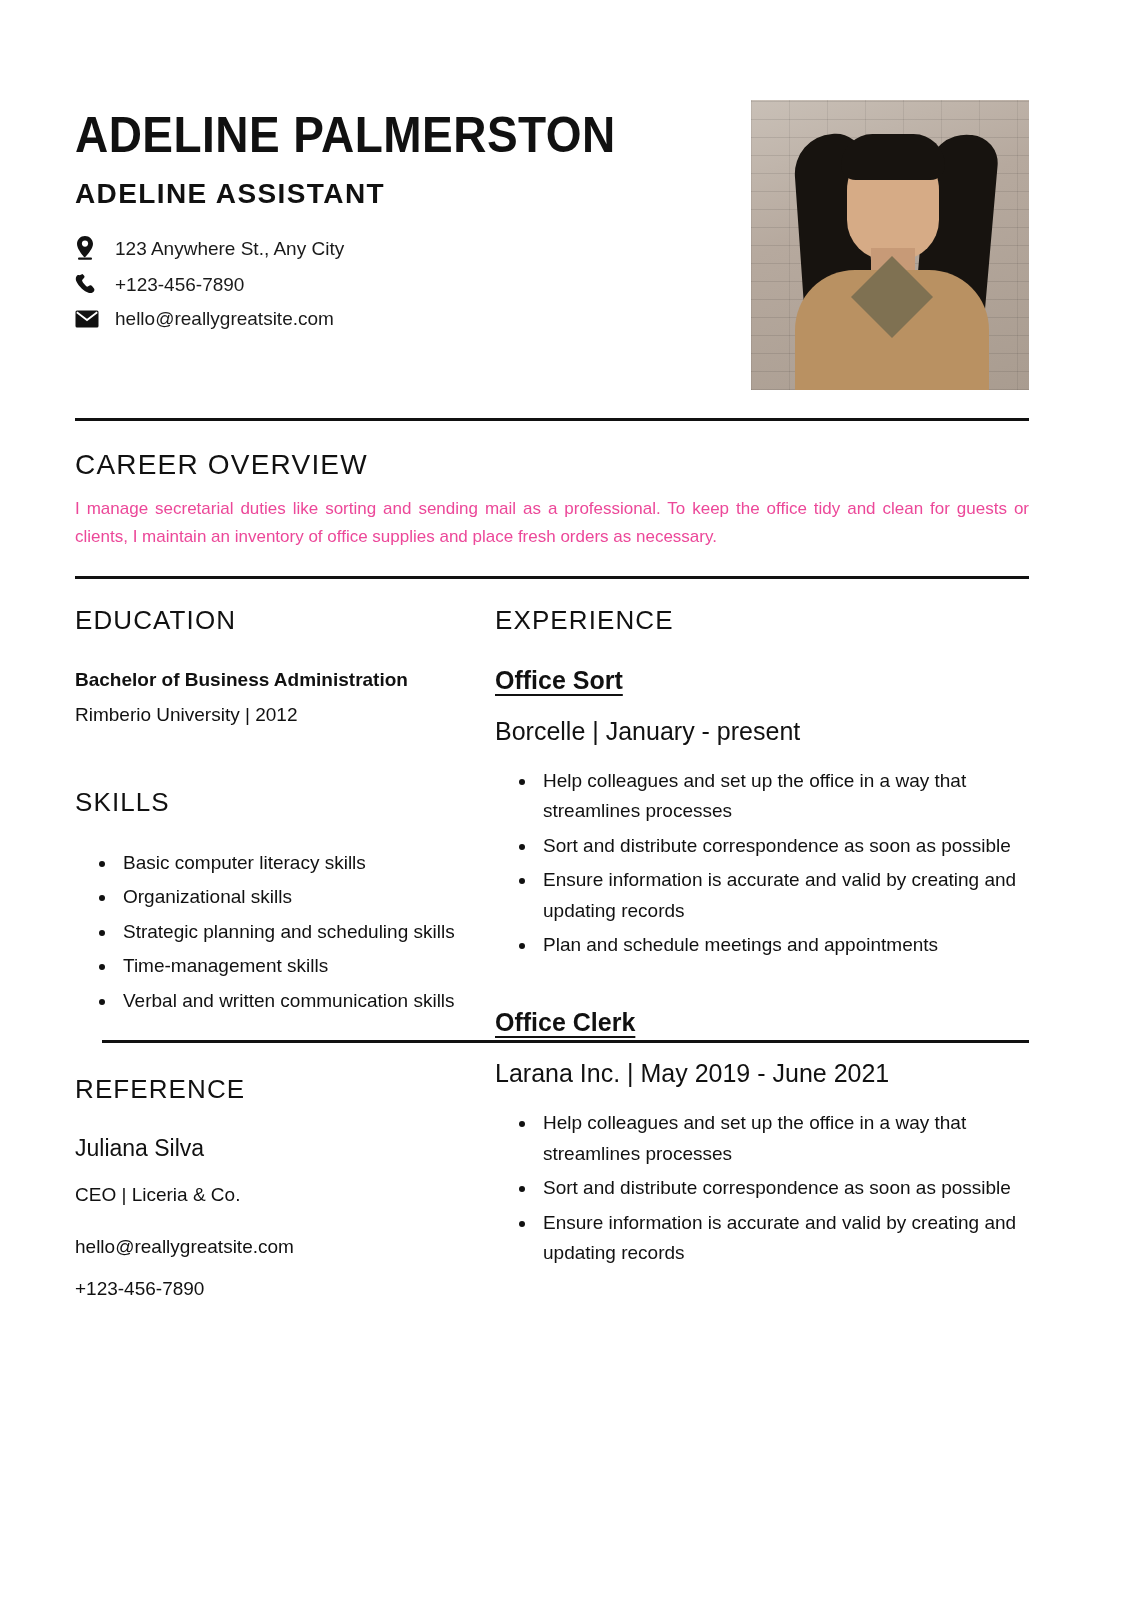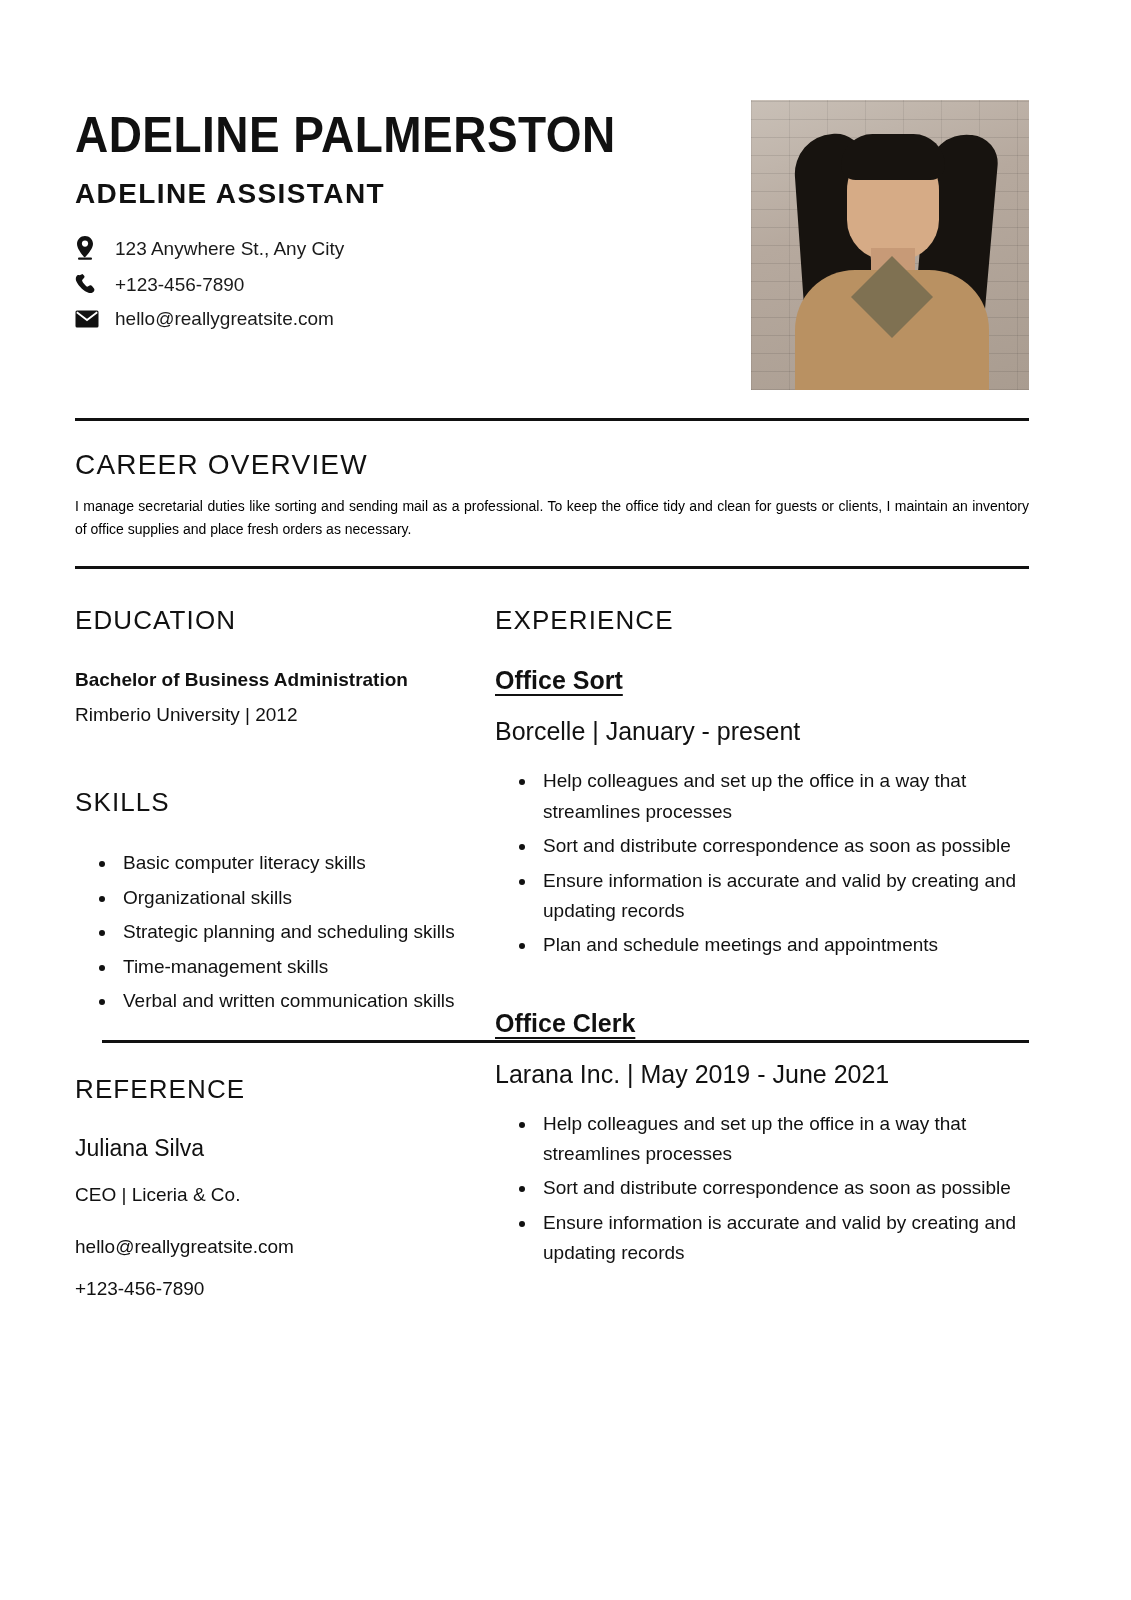--- a/index.html
+++ b/index.html
@@ -159,25 +159,25 @@
   }
 
   
   .section-title {
     font-size: 28px;
     font-weight: 400;
     letter-spacing: 1.2px;
     margin: 28px 0 14px 0;
   }
   .overview-text {
-    font-size: 14px;
+    font-size: 17px;
     line-height: 1.62;
     text-align: justify;
     margin: 0 0 20px 0;
-    color: #000000;
+    color: #ec4899;
   }
 
   
   .columns {
     display: flex;
     margin-top: 26px;
   }
   .col-left {
     width: 412px;
     flex: 0 0 412px;
@@ -185,21 +185,21 @@
     box-sizing: border-box;
   }
   .col-right {
     flex: 1 1 auto;
     padding-left: 8px;
   }
   .col-title {
     font-size: 26px;
     font-weight: 400;
     letter-spacing: 1.1px;
-    margin: 10px 0 30px 0;
+    margin: 0 0 30px 0;
   }
   .col-title.spaced { margin-top: 58px; }
 
   .edu-degree {
     font-size: 19px;
     line-height: 1.5;
     margin: 16px 0 6px 0;
     font-weight: bold;
   }
   .edu-school {

